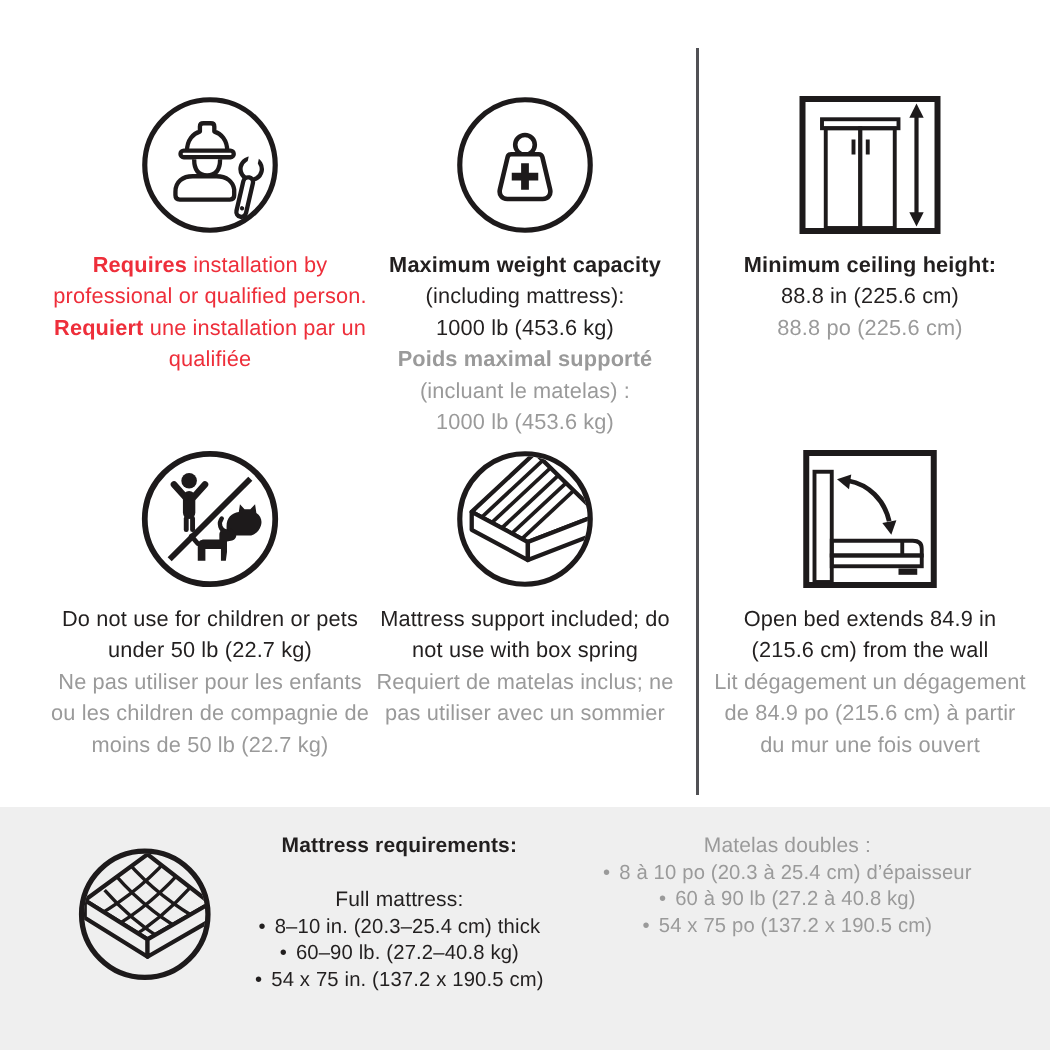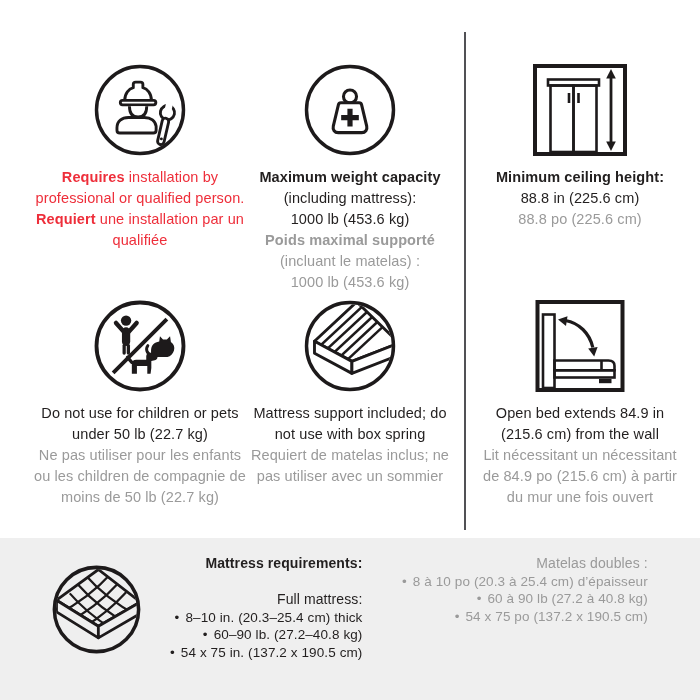--- a/index.html
+++ b/index.html
@@ -19,21 +19,21 @@
   
   .r1c1{left:25px;top:62px;width:230px;}
   .r1c2{left:235px;top:62px;width:230px;}
   .r1c3{left:468px;top:62px;width:224px;}
   .r2c1{left:25px;top:298px;width:230px;}
   .r2c2{left:235px;top:298px;width:230px;}
   .r2c3{left:468px;top:298px;width:224px;}
   
   .panel{position:absolute;left:0;top:538px;width:700px;height:162px;background:#efefef;}
   .panel .picon{position:absolute;left:50px;top:25px;}
-  .block{position:absolute;top:17px;text-align:right;}
+  .block{position:absolute;top:17px;text-align:center;}
   .block-en{left:170px;}
   .block-fr{left:402px;}
   .heading{font-weight:700;font-size:14px;line-height:17px;margin:0 0 19px 0;letter-spacing:.1px;}
   .intro{font-size:14px;line-height:17.5px;letter-spacing:.1px;}
   .bullet{font-size:13.5px;line-height:17.5px;letter-spacing:.1px;}
   .bullet::before{content:"•";margin-right:6px;}
   svg{display:block;}
 </style>
 </head>
 <body>
@@ -165,21 +165,21 @@
         <line x1="71.5" y1="62.5" x2="71.5" y2="72.3" stroke="#1d1a1b" stroke-width="2.6"></line>
         <rect x="24.5" y="72.3" width="60" height="7.2" fill="none" stroke="#1d1a1b" stroke-width="2.6"></rect>
         <rect x="69" y="81" width="12.5" height="4.2" fill="#1d1a1b"></rect>
         <path d="M35.5,22.5 C49,25 59.5,35 62.8,49.5" fill="none" stroke="#1d1a1b" stroke-width="3.2"></path>
         <path d="M64.2,58.5 L58.2,50.6 L67.6,48.9 Z" fill="#1d1a1b"></path>
         <path d="M28,21.5 L37.5,18.3 L36,28.1 Z" fill="#1d1a1b"></path>
       </svg>
     </div>
     <div class="ln">Open bed extends 84.9 in</div>
     <div class="ln">(215.6 cm) from the wall</div>
-    <div class="ln muted">Lit nécessitant un nécessitant</div>
+    <div class="ln muted">Lit dégagement un dégagement</div>
     <div class="ln muted">de 84.9 po (215.6 cm) à partir</div>
     <div class="ln muted">du mur une fois ouvert</div>
   </section>
 
   <section class="panel">
     <div class="picon">
       <svg width="93" height="93" viewBox="0 0 100 100">
         <defs>
           <clipPath id="cMat">
               <circle cx="50" cy="50" r="43.6"></circle>

